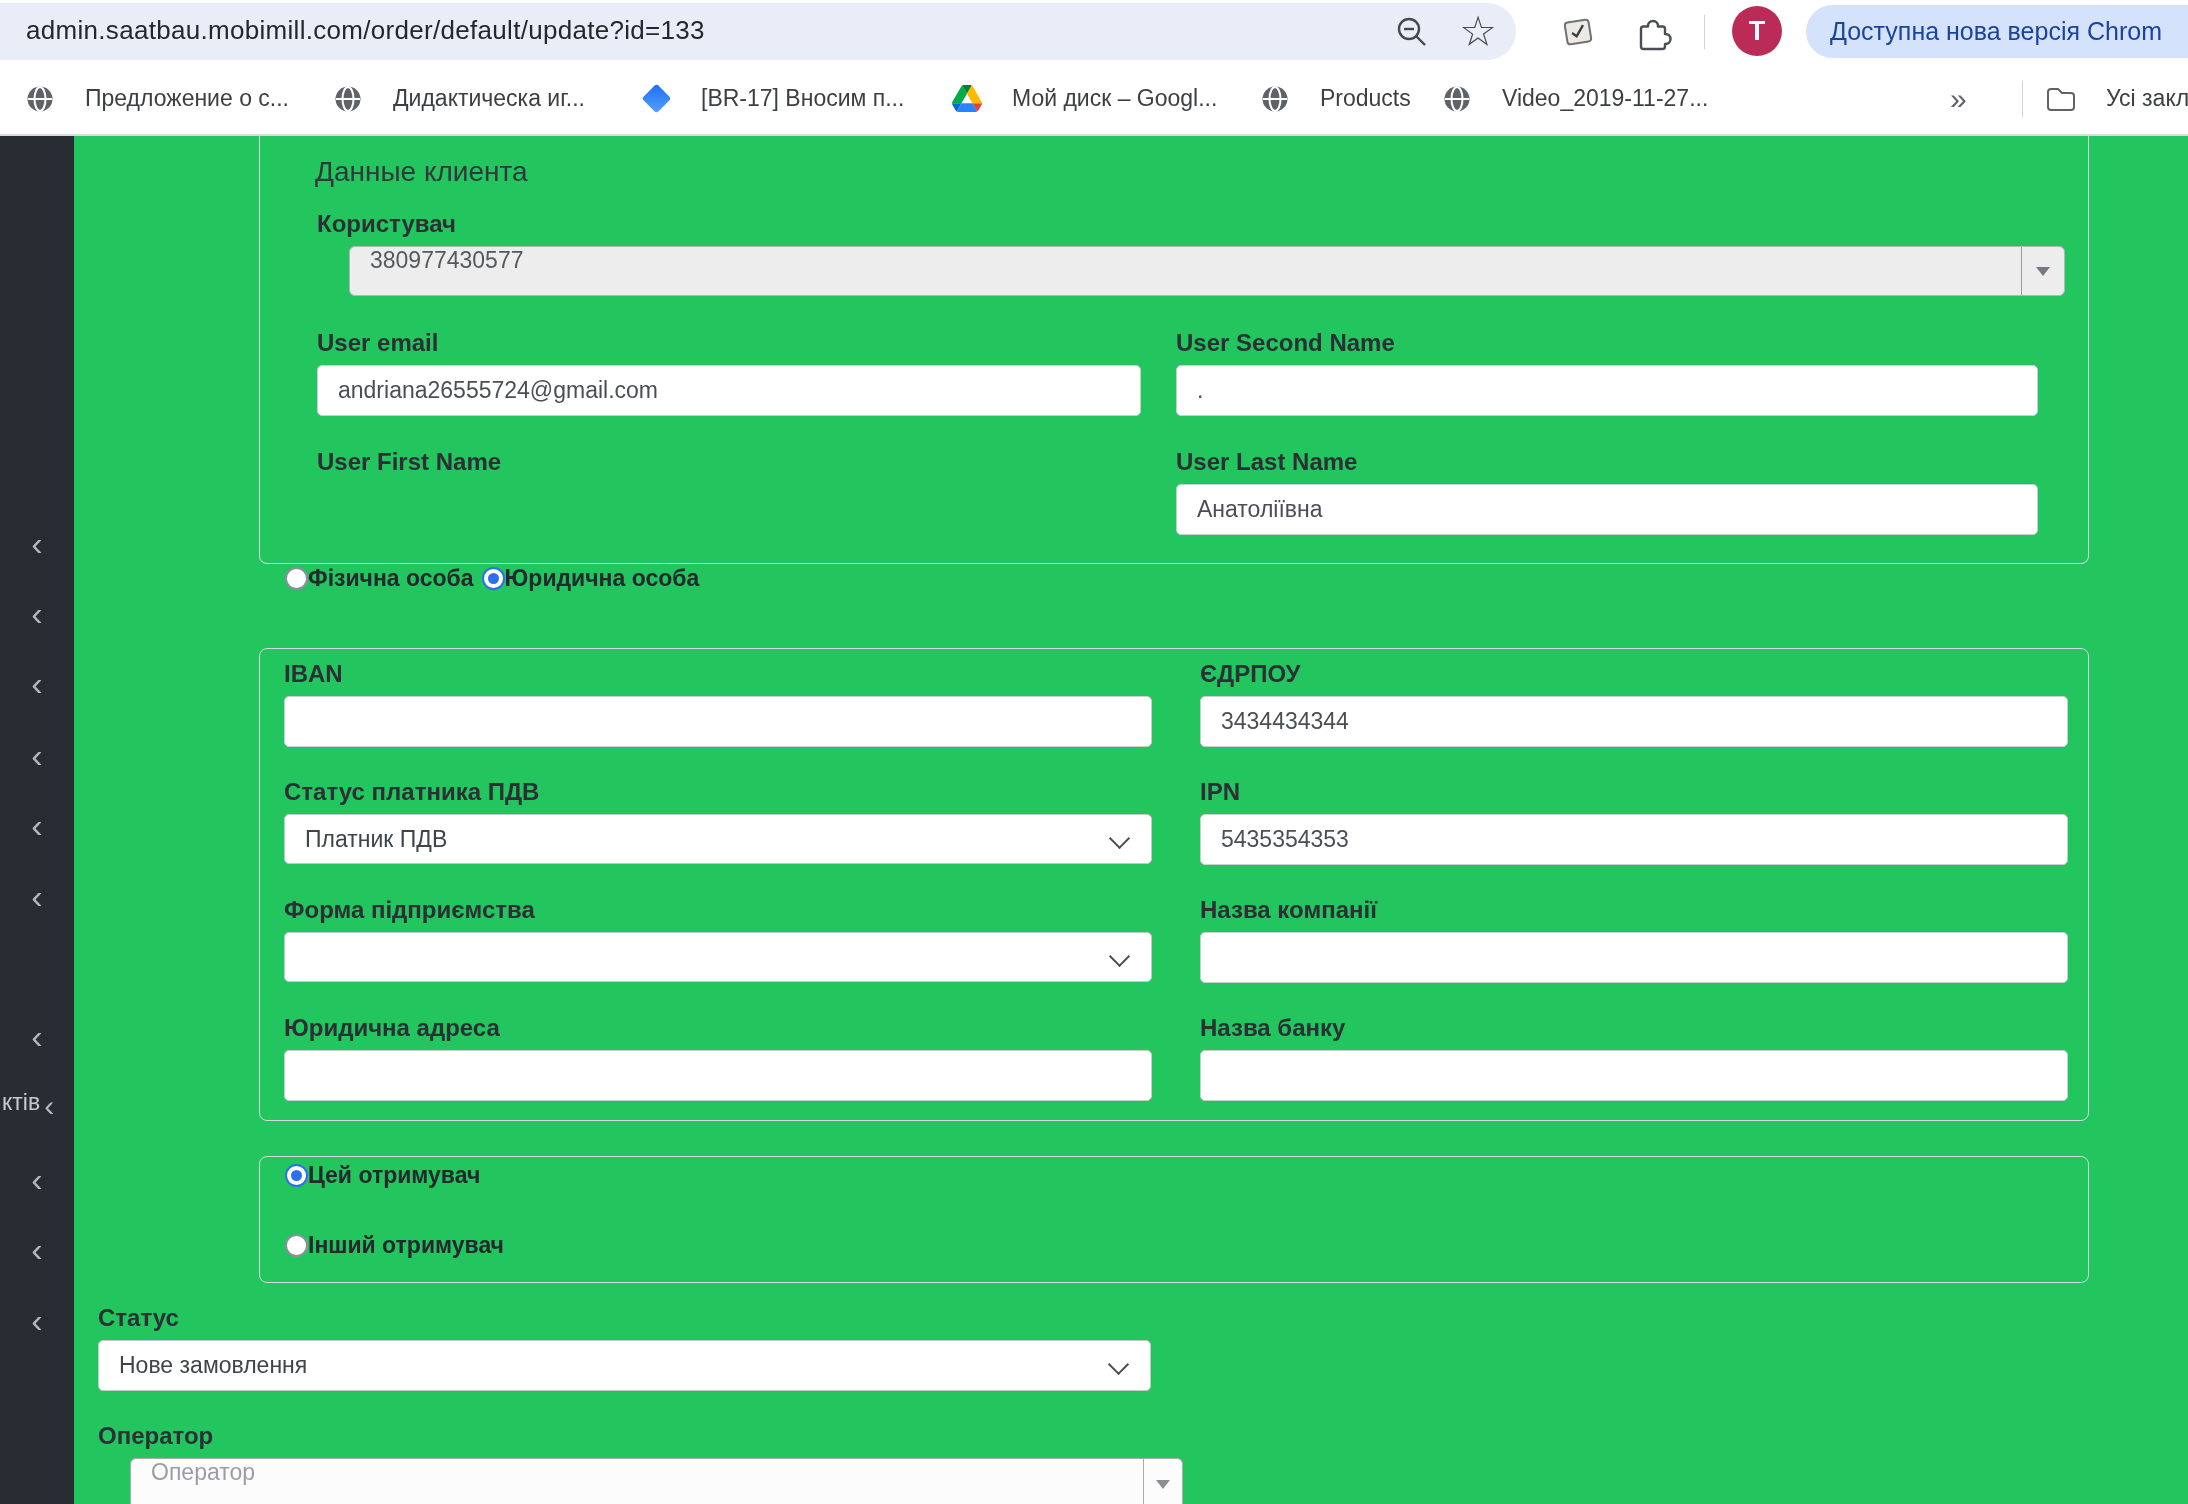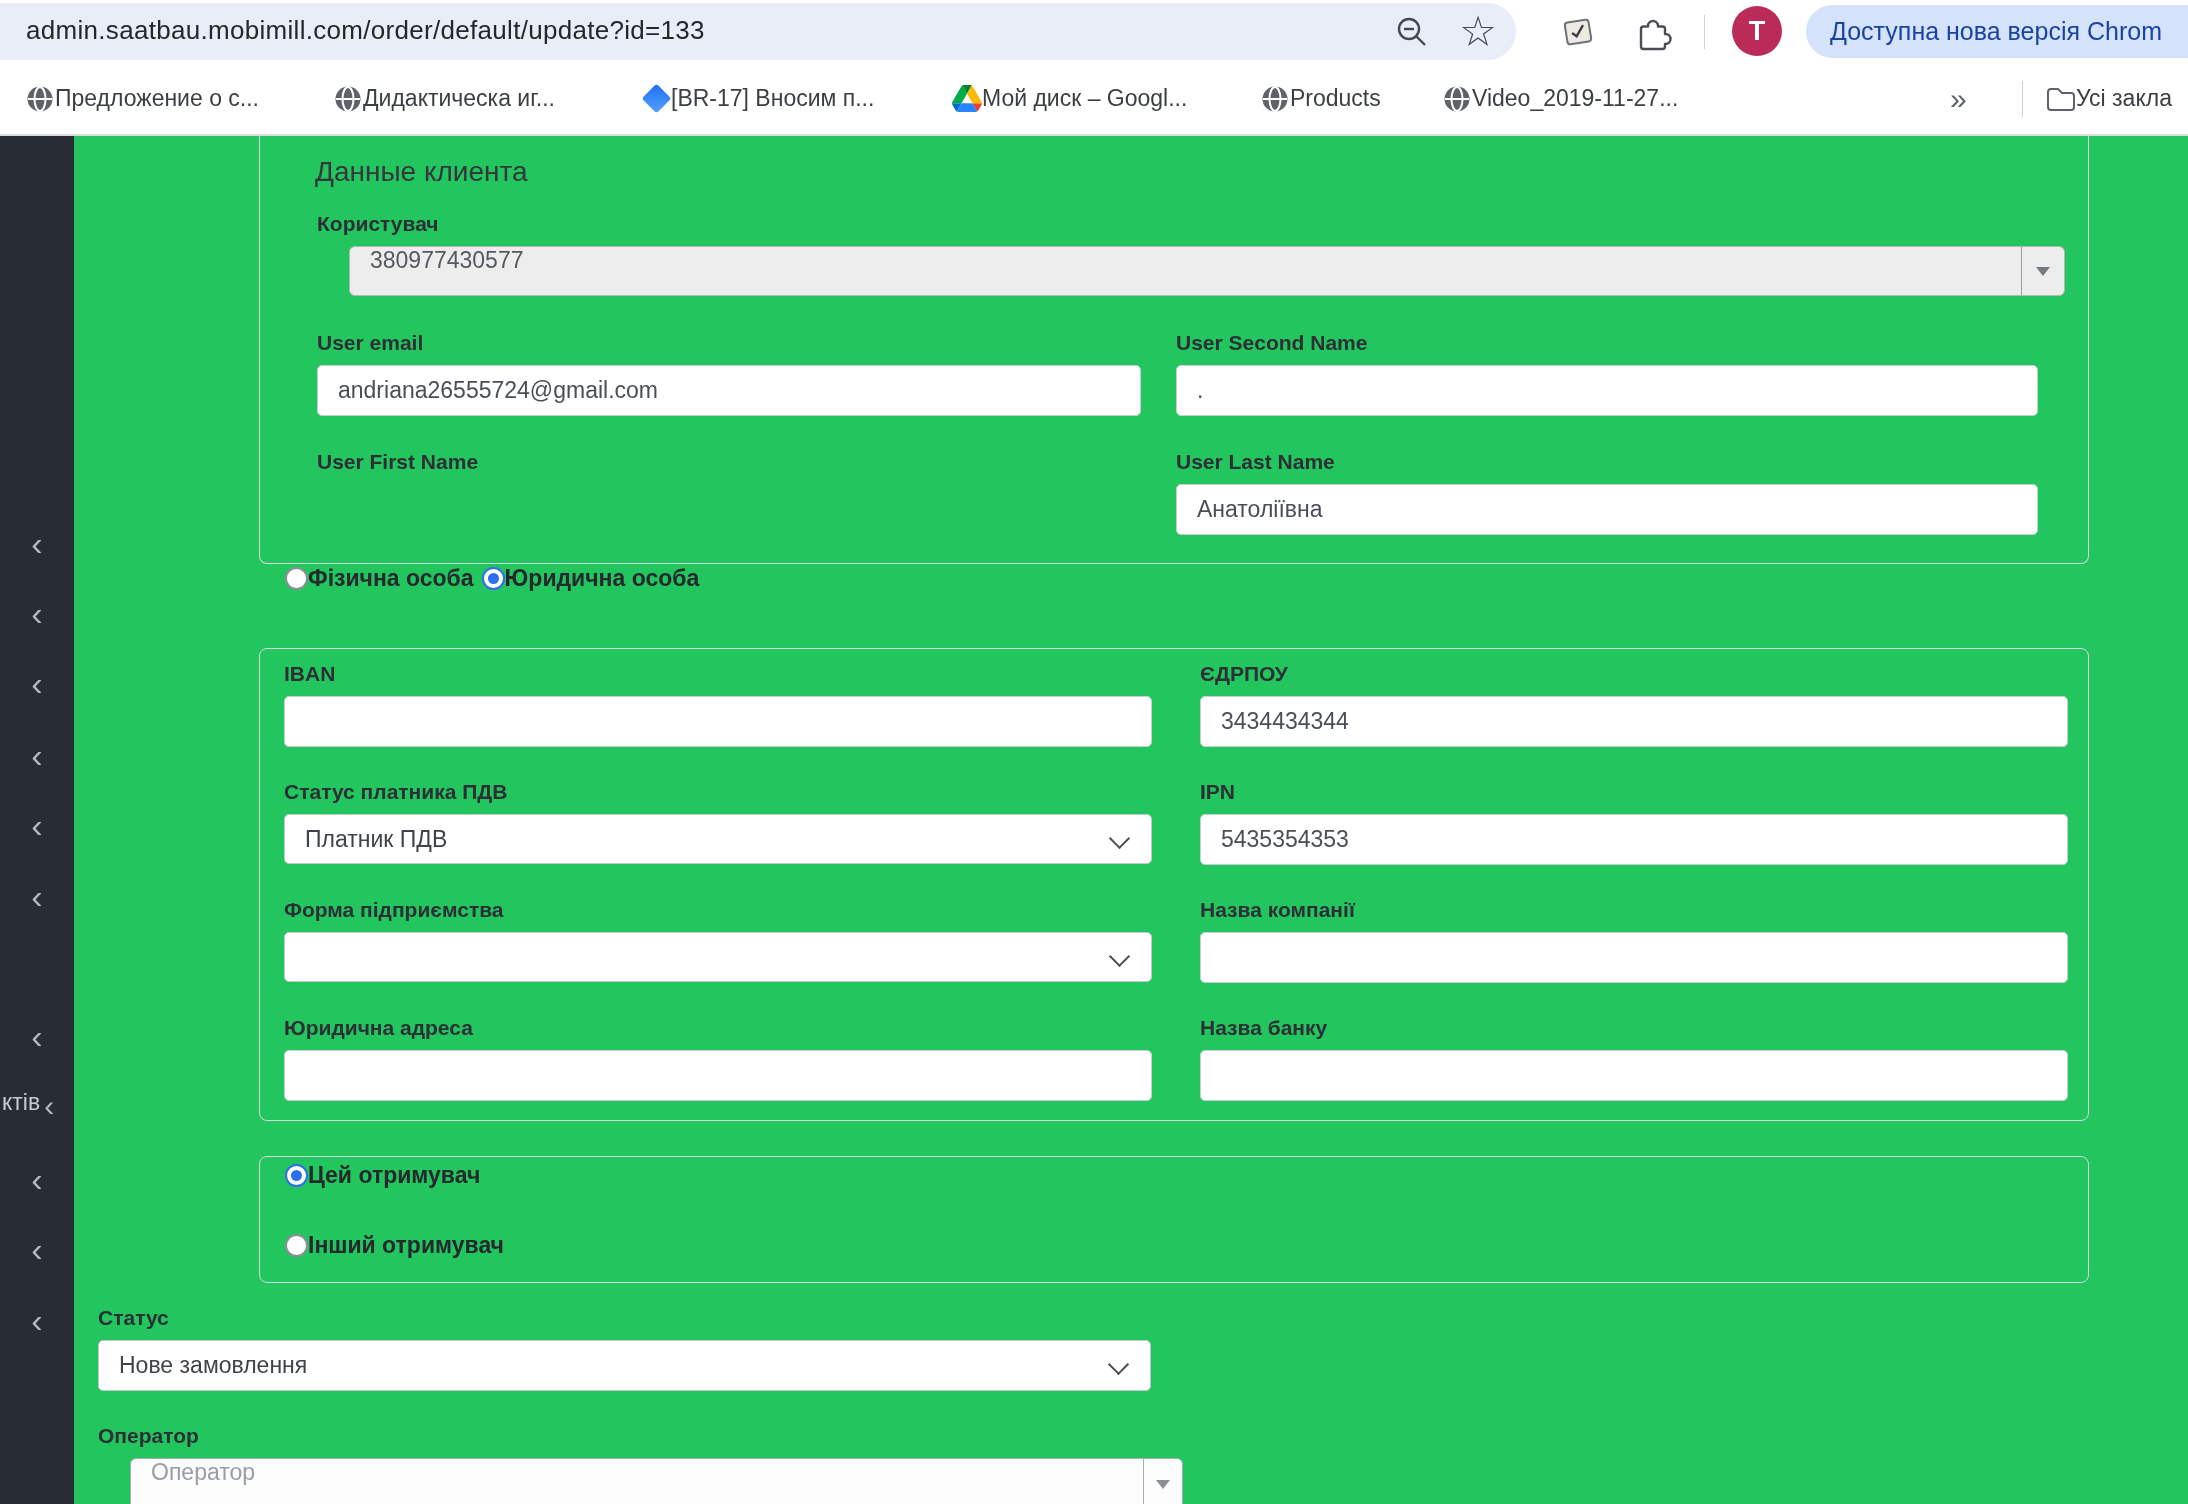--- a/index.html
+++ b/index.html
@@ -11,39 +11,39 @@
   .url-text{position:absolute;left:26px;top:15px;font-size:26px;color:#24272b;letter-spacing:.3px;white-space:nowrap;}
   .tb-ic{position:absolute;top:10px;width:44px;height:44px;display:flex;align-items:center;justify-content:center;}
   .sep-v{position:absolute;width:1px;background:#cfd3dd;}
   .avatar{position:absolute;left:1732px;top:6px;width:50px;height:50px;border-radius:50%;background:#bb2b58;
           color:#fff;font-size:27px;font-weight:bold;display:flex;align-items:center;justify-content:center;}
   .update-pill{position:absolute;left:1806px;top:5px;width:430px;height:53px;border-radius:27px;background:#d5e2fc;
           color:#1a44a0;font-size:25px;line-height:53px;padding-left:24px;box-sizing:border-box;white-space:nowrap;overflow:hidden;}
   .star-glyph{font-family:"DejaVu Sans",sans-serif;font-size:42px;color:#45494e;line-height:1;}
   
   .bmbar{position:absolute;left:0;top:63px;width:2188px;height:71px;background:#ffffff;border-bottom:2px solid #d9dbdf;box-sizing:content-box;}
-  .bm{position:absolute;top:0;height:71px;display:flex;align-items:center;gap:0;white-space:nowrap;}
+  .bm{position:absolute;top:0;height:71px;display:flex;align-items:center;gap:30px;white-space:nowrap;}
   .bm-label{font-size:23px;color:#3c4043;}
   .bm-ic{display:flex;align-items:center;justify-content:center;width:30px;height:30px;}
   .jira-diamond{width:21px;height:21px;border-radius:3px;transform:rotate(45deg);background:linear-gradient(135deg,#1d6ef3,#55a1ff);}
   .ovf{position:absolute;left:1950px;top:0;height:71px;display:flex;align-items:center;font-size:30px;color:#5f6368;}
   
   .sidebar{position:absolute;left:0;top:136px;width:74px;height:1368px;background:#282d33;}
   .chev{position:absolute;left:0;width:74px;text-align:center;color:#b3b9bf;font-size:34px;line-height:34px;cursor:default;}
   .chev::before{content:"\2039";}
   .side-frag{position:absolute;left:2px;top:953px;color:#c6cbd1;font-size:23px;display:flex;align-items:flex-start;gap:4px;white-space:nowrap;}
   .side-frag .chev2::before{content:"\2039";font-size:30px;color:#b3b9bf;}
   
   .card{position:absolute;left:259px;width:1830px;border:1px solid #d5d9e0;border-radius:8px;box-sizing:border-box;}
   #card1{top:134px;height:430px;border-top:none;border-top-left-radius:0;border-top-right-radius:0;}
   #card2{top:648px;height:473px;}
   #card3{top:1156px;height:127px;}
   .sec-title{position:absolute;left:55px;top:22px;font-size:28px;color:#33373c;}
   .grp{position:absolute;}
-  .flabel{font-size:21px;font-weight:bold;color:#2c3035;line-height:26px;margin-bottom:9px;white-space:nowrap;}
+  .flabel{font-size:24px;font-weight:bold;color:#2c3035;line-height:26px;margin-bottom:9px;white-space:nowrap;}
   .tinput{display:block;width:100%;height:51px;box-sizing:border-box;background:#fff;border:1px solid #c9ced5;border-radius:5px;
           font-size:23px;color:#4a4f55;padding:0 20px;font-family:"Liberation Sans",sans-serif;outline:none;}
   .fake-select{position:relative;width:100%;height:50px;box-sizing:border-box;background:#fff;border:1px solid #c3c8cf;border-radius:5px;
           font-size:23px;color:#3f444a;display:flex;align-items:center;padding:0 20px;}
   .chev-down{position:absolute;right:24px;top:16px;width:13px;height:13px;border-right:2px solid #4a4f55;border-bottom:2px solid #4a4f55;transform:rotate(45deg);}
   .s2{position:relative;width:100%;height:50px;box-sizing:border-box;border:1px solid #0369a1;border-radius:6px;
       font-size:23px;display:flex;align-items:flex-start;padding:0 20px;margin-left:32px;}
   .s2-arrow{position:absolute;right:0;top:0;bottom:0;width:42px;border-left:1px solid #9b9fa4;display:flex;align-items:center;justify-content:center;border-radius:0 6px 6px 0;}
   .tri{width:0;height:0;border-left:7px solid transparent;border-right:7px solid transparent;border-top:9px solid #767a7f;}
   .radio{width:23px;height:23px;box-sizing:border-box;border:2px solid #8a9098;border-radius:50%;background:#fff;flex:none;}

